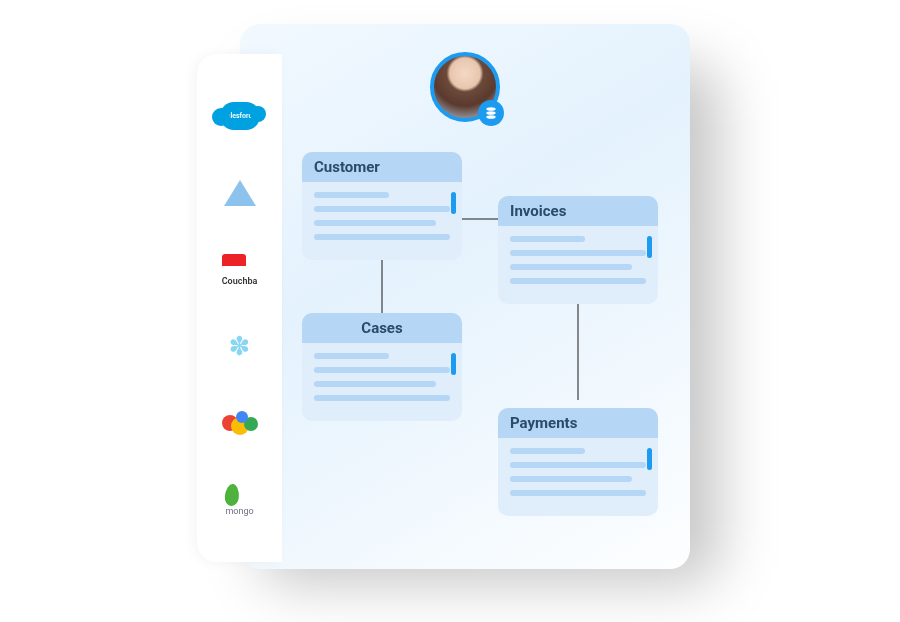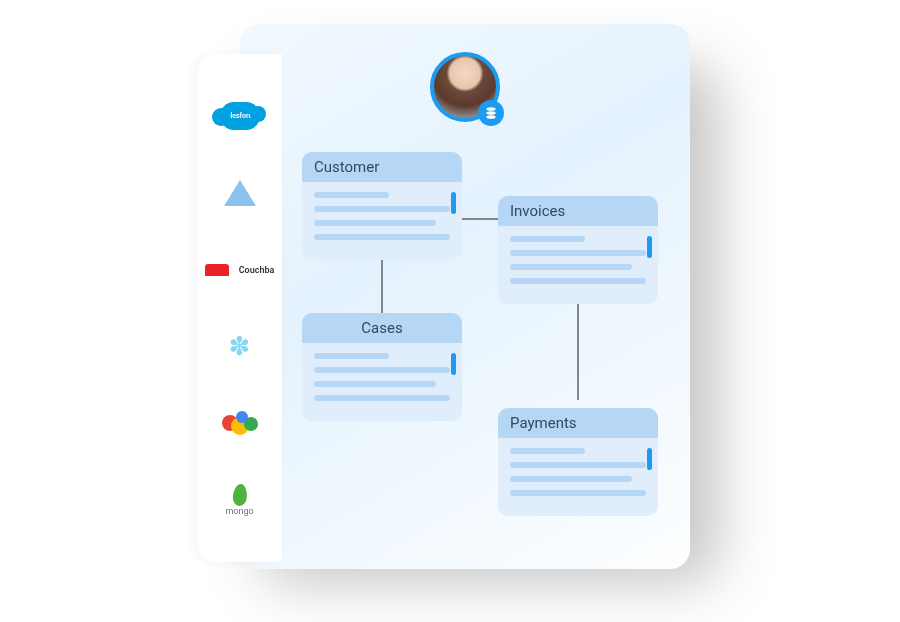--- a/index.html
+++ b/index.html
@@ -99,21 +99,21 @@
     position: absolute;
     width: 160px;
     background: #e0eefb;
     border-radius: 10px;
     overflow: hidden;
   }
   .entity-header {
     background: #b6d6f5;
     color: #2c4a6b;
     font-size: 15px;
-    font-weight: 400;
+    font-weight: 700;
     padding: 6px 12px;
   }
   .entity-body {
     padding: 10px 12px 12px;
     position: relative;
   }
   .row {
     height: 6px;
     border-radius: 3px;
     background: #b6d6f5;
@@ -145,21 +145,21 @@
   }
   .connectors line {
     stroke: #1a1a1a;
     stroke-width: 1;
   }
   
   .sf-cloud { width:40px; height:28px; background:#00a1e0; border-radius:16px; position:relative; color:#fff; font-size:7px; display:flex; align-items:center; justify-content:center; font-weight:600; }
   .sf-cloud::before { content:""; position:absolute; left:-8px; top:6px; width:18px; height:18px; background:#00a1e0; border-radius:50%; }
   .sf-cloud::after { content:""; position:absolute; right:-6px; top:4px; width:16px; height:16px; background:#00a1e0; border-radius:50%; }
   .azure-tri { width:0; height:0; border-left:16px solid transparent; border-right:16px solid transparent; border-bottom:26px solid #0078d4; opacity:0.45; }
-  .cb-logo { display:flex; flex-direction:row; align-items:center; gap:10px;}
+  .cb-logo { display:flex; flex-direction:column; gap:10px;}
   .cb-mark { width:24px; height:12px; background:#ed2226; border-radius:3px 3px 0 0; }
   .snow { color:#29b5e8; font-size:26px; opacity:0.55; }
   .gcloud { position:relative; width:36px; height:24px; }
   .gcloud span { position:absolute; border-radius:50%; }
   .gcloud .r { width:16px; height:16px; background:#ea4335; left:0; top:4px; }
   .gcloud .y { width:18px; height:18px; background:#fbbc04; left:9px; top:6px; }
   .gcloud .g { width:14px; height:14px; background:#34a853; left:22px; top:6px; }
   .gcloud .b { width:12px; height:12px; background:#4285f4; left:14px; top:0; }
   .mongo-leaf { width:14px; height:22px; background:#4db33d; border-radius:50% 50% 50% 50% / 60% 60% 40% 40%; transform: rotate(5deg); }
 </style>
@@ -191,21 +191,21 @@
       </div>
       <div class="integration">
         <div class="gcloud">
           <span class="r"></span>
             <span class="y"></span>
             <span class="g"></span>
             <span class="b"></span>
         </div>
       </div>
       <div class="integration">
-        <div style="display:flex;flex-direction:column;align-items:center;gap:0">
+        <div style="display:flex;flex-direction:column;align-items:flex-start;gap:0">
           <div class="mongo-leaf"></div>
           <span style="font-size:9px;color:#6b7280">mongo</span>
         </div>
       </div>
     </div>
 
     <svg class="connectors">
       <line x1="222" y1="195" x2="258" y2="195"></line>
       <line x1="142" y1="225" x2="142" y2="289"></line>
       <line x1="338" y1="268" x2="338" y2="376"></line>

